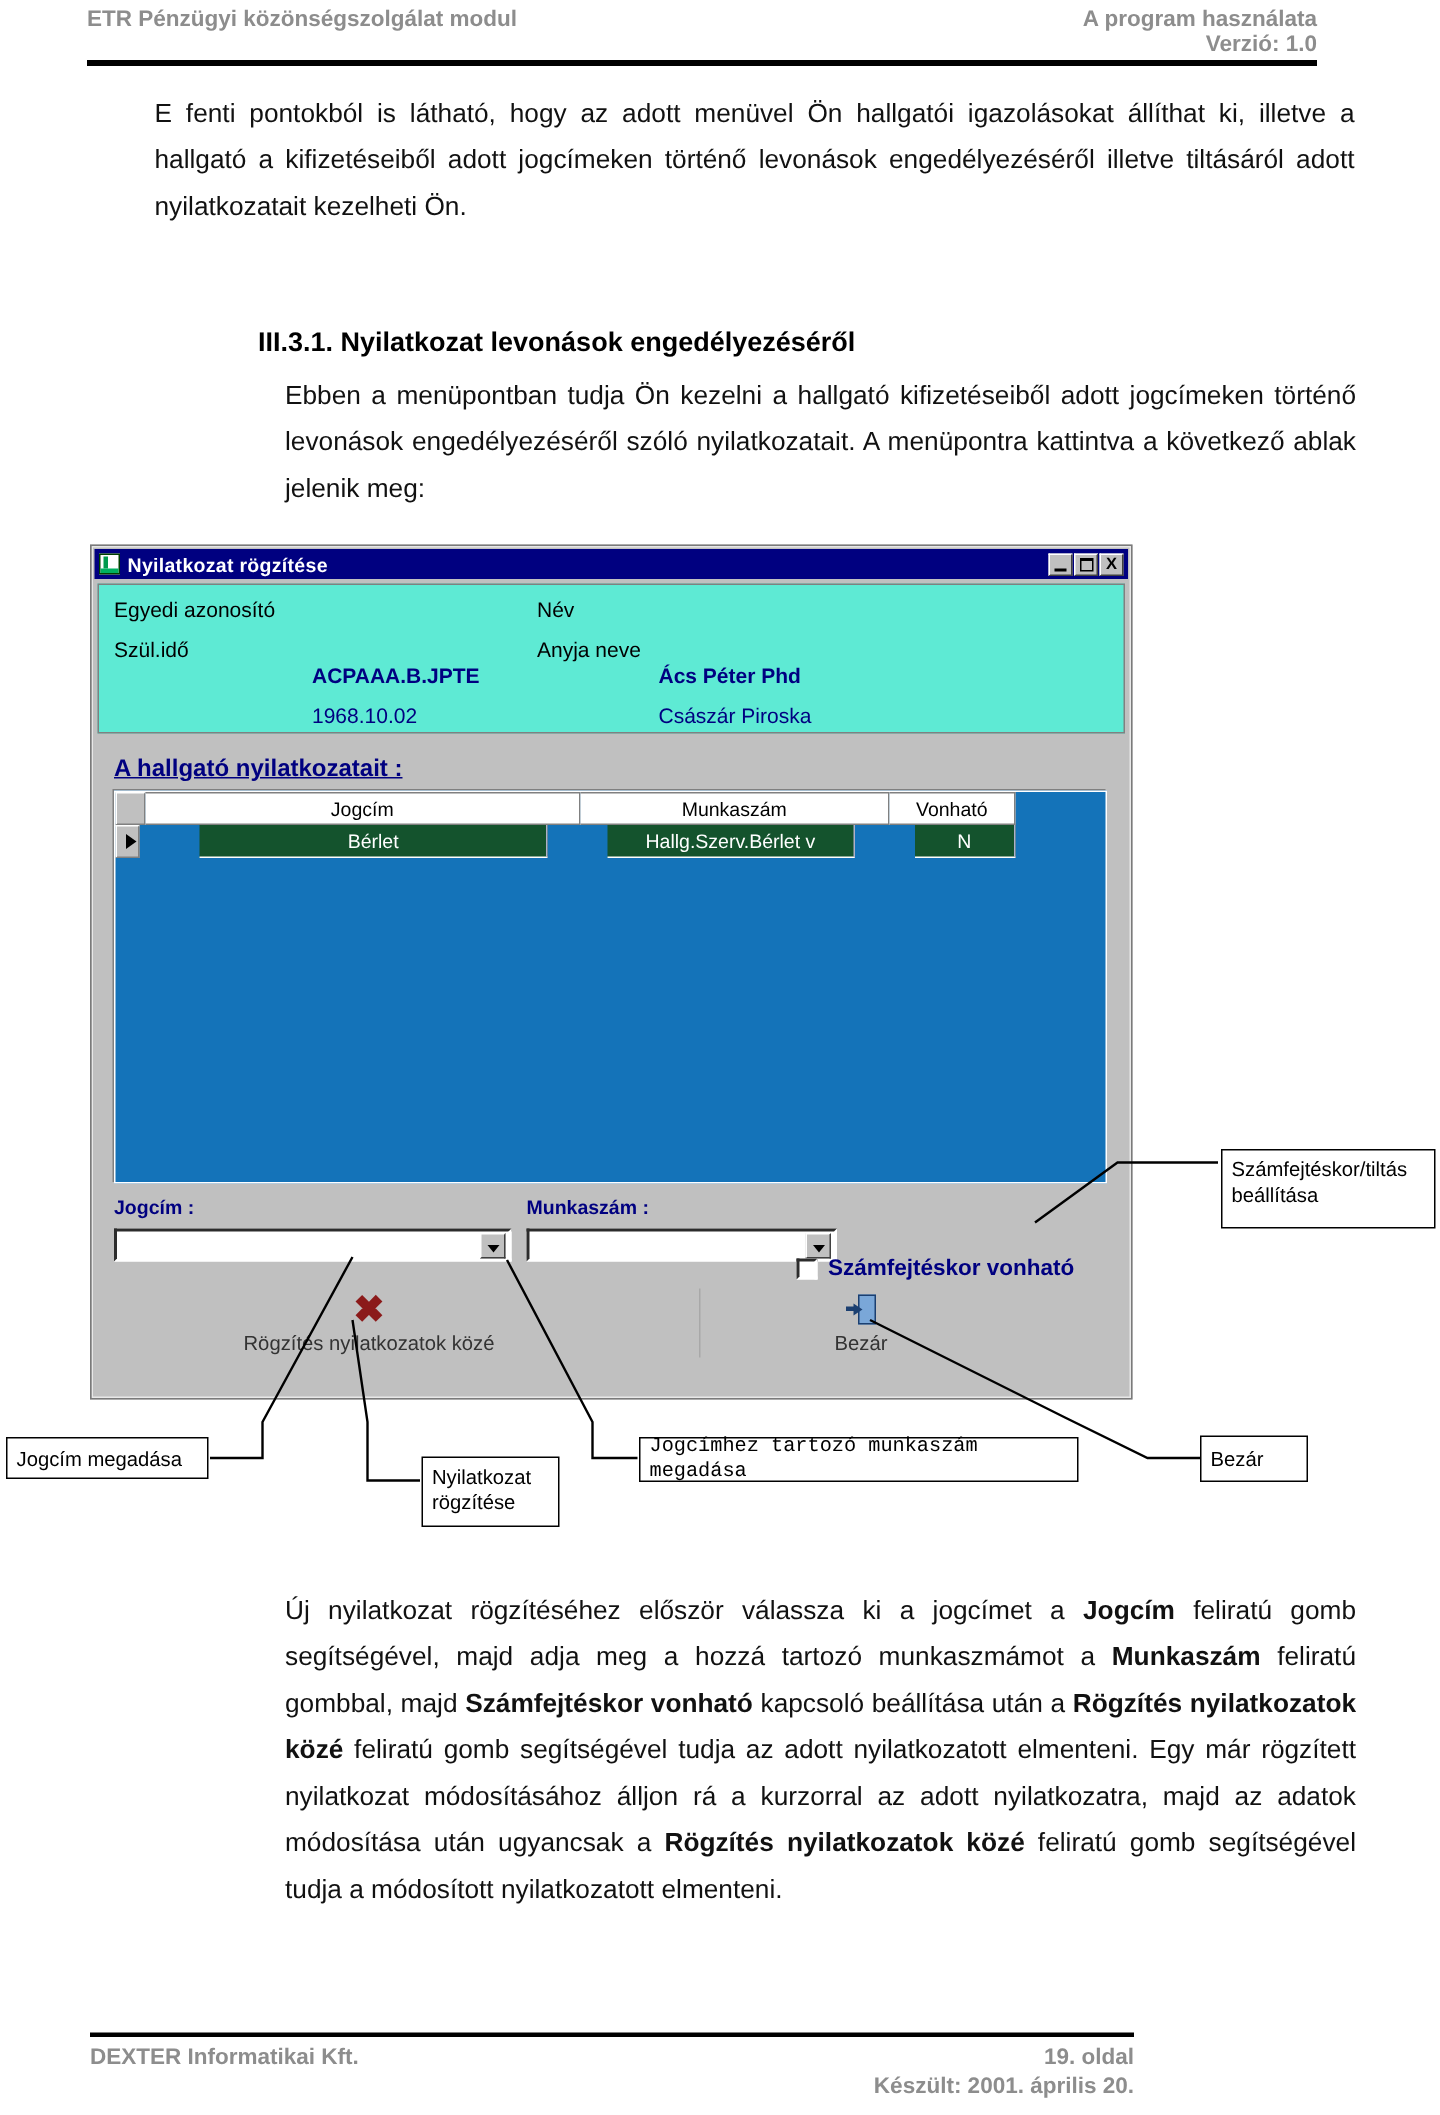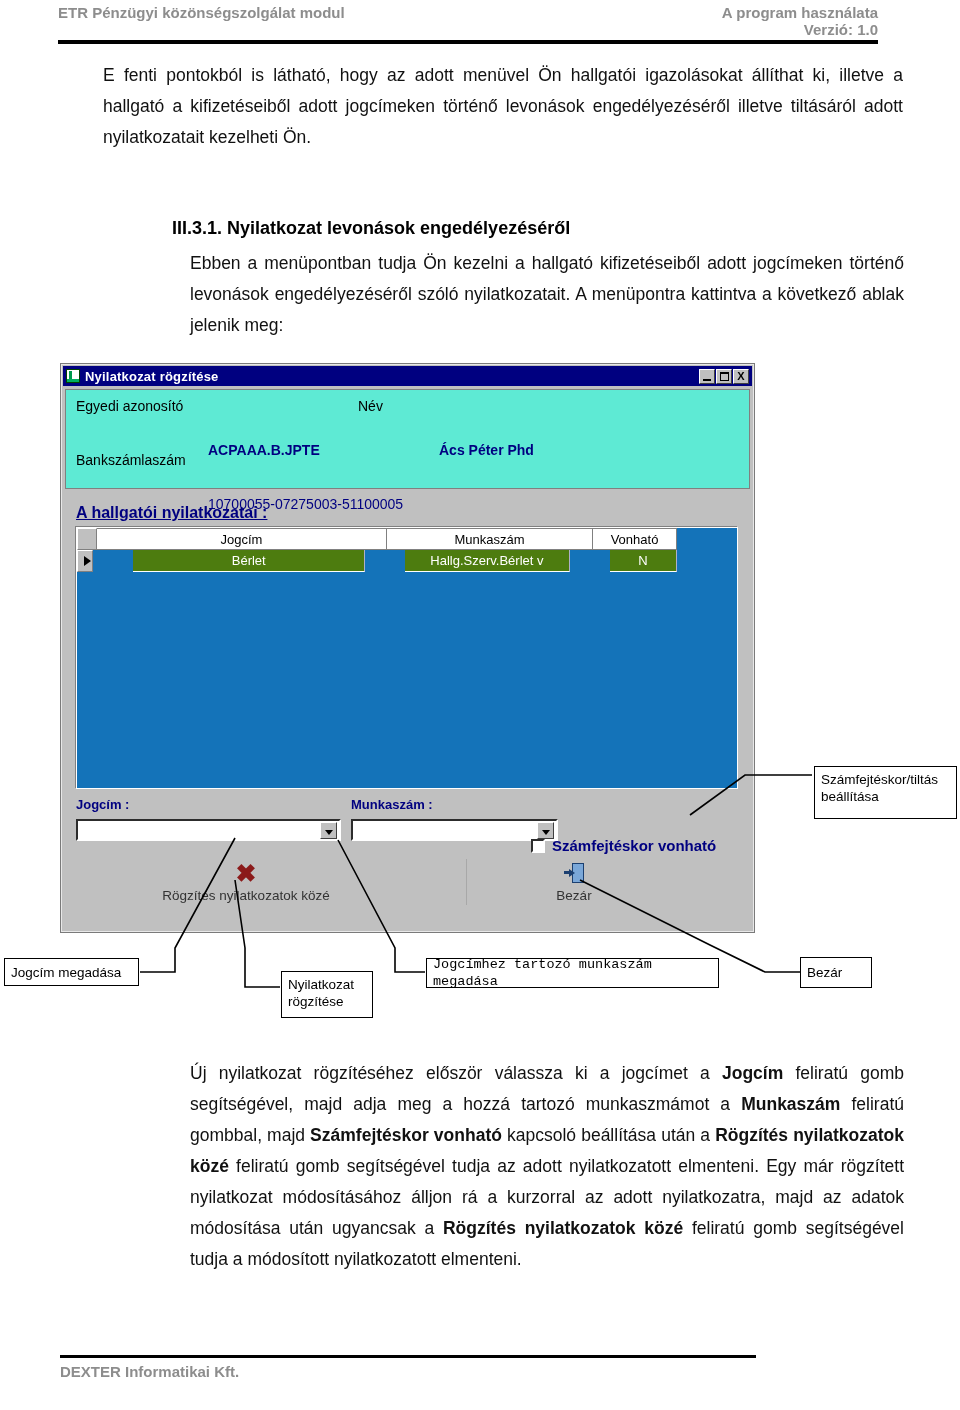--- a/index.html
+++ b/index.html
@@ -153,21 +153,21 @@
   #grid .rowmark {
     width:20px; background:#c0c0c0;
     border:1px solid #ffffff; border-right-color:#808080; border-bottom-color:#808080;
     position:relative;
   }
   #grid .rowmark::after{
     content:""; position:absolute; left:6px; top:5px;
     border-left:7px solid #000; border-top:5px solid transparent; border-bottom:5px solid transparent;
   }
   #grid .dcell {
-    background:#4d7c0f; color:#ffffff; font-size:13px;
+    background:#14532d; color:#ffffff; font-size:13px;
     display:flex; align-items:center; justify-content:center;
     border-right:1px solid #b0b0c8; border-bottom:1px solid #ffffff;margin-left:40px;
   }
   #grid .dcell.c1 { width:290px; }
   #grid .dcell.c2 { width:206px; }
   #grid .dcell.c3 { width:84px; }
 
   
   .fld-label {
     position:absolute; font-size:13px; font-weight:bold; color:#000080;
@@ -295,27 +295,29 @@
     </span>
   </div>
 
   <div id="datapanel">
     <div class="row" style="top:8px;">
       <span class="lbl" style="left:0px;">Egyedi azonosító</span>
       <span class="val bold" style="left:132px;">ACPAAA.B.JPTE</span>
       <span class="lbl" style="left:282px;">Név</span>
       <span class="val bold" style="left:363px;">Ács Péter Phd</span>
     </div>
-    <div class="row" style="top:62px;">
-      <span class="lbl" style="left:0px;">Bankszámlaszám</span>
-      <span class="val" style="left:132px;">10700055-07275003-51100005</span>
-    </div>
-  </div>
-
-  <div id="list-legend">A hallgatói nyilatkozatai :</div>
+    <div class="row" style="top:35px;">
+      <span class="lbl" style="left:0px;">Szül.idő</span>
+      <span class="val" style="left:132px;">1968.10.02</span>
+      <span class="lbl" style="left:282px;">Anyja neve</span>
+      <span class="val" style="left:363px;">Császár Piroska</span>
+    </div>
+  </div>
+
+  <div id="list-legend">A hallgató nyilatkozatait :</div>
 
   <div id="grid">
     <div class="hdr-row">
       <div class="corner"></div>
       <div class="hcell c1">Jogcím</div>
       <div class="hcell c2">Munkaszám</div>
       <div class="hcell c3">Vonható</div>
     </div>
     <div class="data-row">
       <div class="rowmark"></div>
@@ -379,13 +381,17 @@
 
 <div class="callout" style="left:426px; top:958px; width:293px; height:30px; display:flex; align-items:center;font-family:Liberation Mono, monospace;">Jogcímhez tartozó munkaszám  megadása</div>
 
 <div class="callout" style="left:800px; top:957px; width:72px; height:31px; display:flex; align-items:center;">Bezár</div>
 
 <div class="para lastline-left" id="closing-para" style="left:190px; top:1058px; width:714px;">Új nyilatkozat rögzítéséhez először válassza ki a jogcímet a <b>Jogcím</b> feliratú gomb segítségével, majd adja meg a hozzá tartozó munkaszmámot a <b>Munkaszám</b> feliratú gombbal, majd <b>Számfejtéskor vonható</b> kapcsoló beállítása után a <b>Rögzítés nyilatkozatok közé</b> feliratú gomb segítségével tudja az adott nyilatkozatott elmenteni. Egy már rögzített nyilatkozat módosításához álljon rá a kurzorral az adott nyilatkozatra, majd az adatok módosítása után ugyancsak a <b>Rögzítés nyilatkozatok közé</b> feliratú gomb segítségével tudja a módosított nyilatkozatott elmenteni.</div>
 
 <div id="doc-footer">
   <div class="ftr-rule"></div>
   <div class="ftr-left">DEXTER Informatikai Kft.</div>
+  <div class="ftr-right">
+    <div>19. oldal</div>
+    <div>Készült: 2001. április 20.</div>
+  </div>
 </div>
 
 </body></html>

